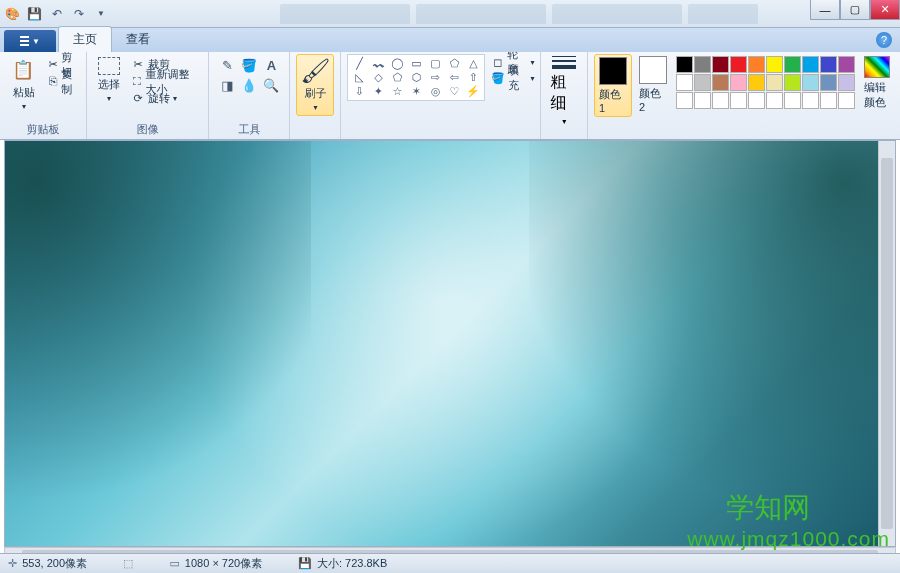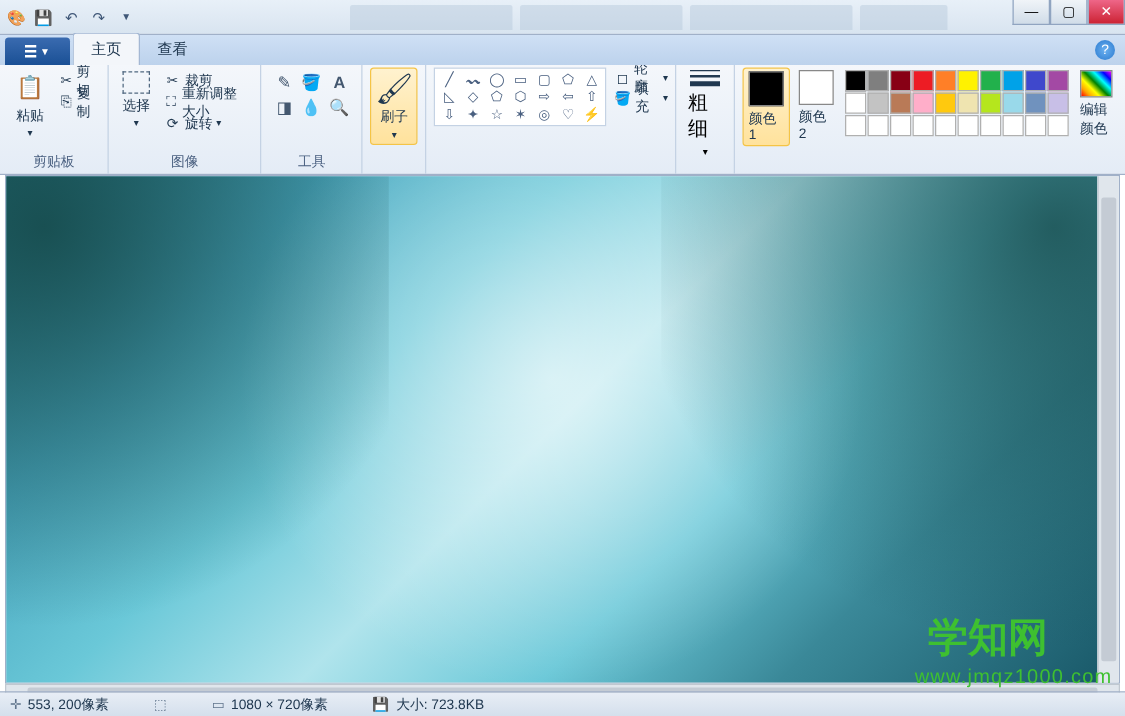--- a/index.html
+++ b/index.html
@@ -66,22 +66,22 @@
 .hscroll-row { position: absolute; left: 4px; right: 4px; bottom: 9px; height: 17px; background: #e0e6ec; border: 1px solid #c0c8d0; display: flex; }
 .hscroll-row .thumb { flex: 1; margin: 2px 17px; background: #c4cbd4; border-radius: 2px; }
 
 
 .statusbar { position: absolute; left: 0; right: 0; bottom: 0; height: 20px; background: linear-gradient(#e8eef6, #d4dfec); border-top: 1px solid #a0b0c8; display: flex; align-items: center; font-size: 11px; color: #203850; padding: 0 8px; gap: 36px; }
 .status-item { display: flex; align-items: center; gap: 5px; }
 .st-icon { font-size: 11px; color: #60748c; }
 
 
 .watermark { position: absolute; right: 10px; bottom: 22px; text-align: center; }
-.watermark .wm1 { font-size: 32px; font-weight: bold; color: #3ec030; }
-.watermark .wm2 { font-size: 16px; color: #3ec030; letter-spacing: 1px; margin-left: 41px; }
+.watermark .wm1 { font-size: 28px; font-weight: normal; color: #3ec030; }
+.watermark .wm2 { font-size: 21px; color: #3ec030; letter-spacing: 1px; margin-left: 41px; }
 
 .arrow-dn { font-size: 8px; }
 </style>
 </head>
 <body>
 
 <div class="titlebar">
   <div class="qat">
     <span class="qat-icon">🎨</span>
     <span class="qat-icon">💾</span>

